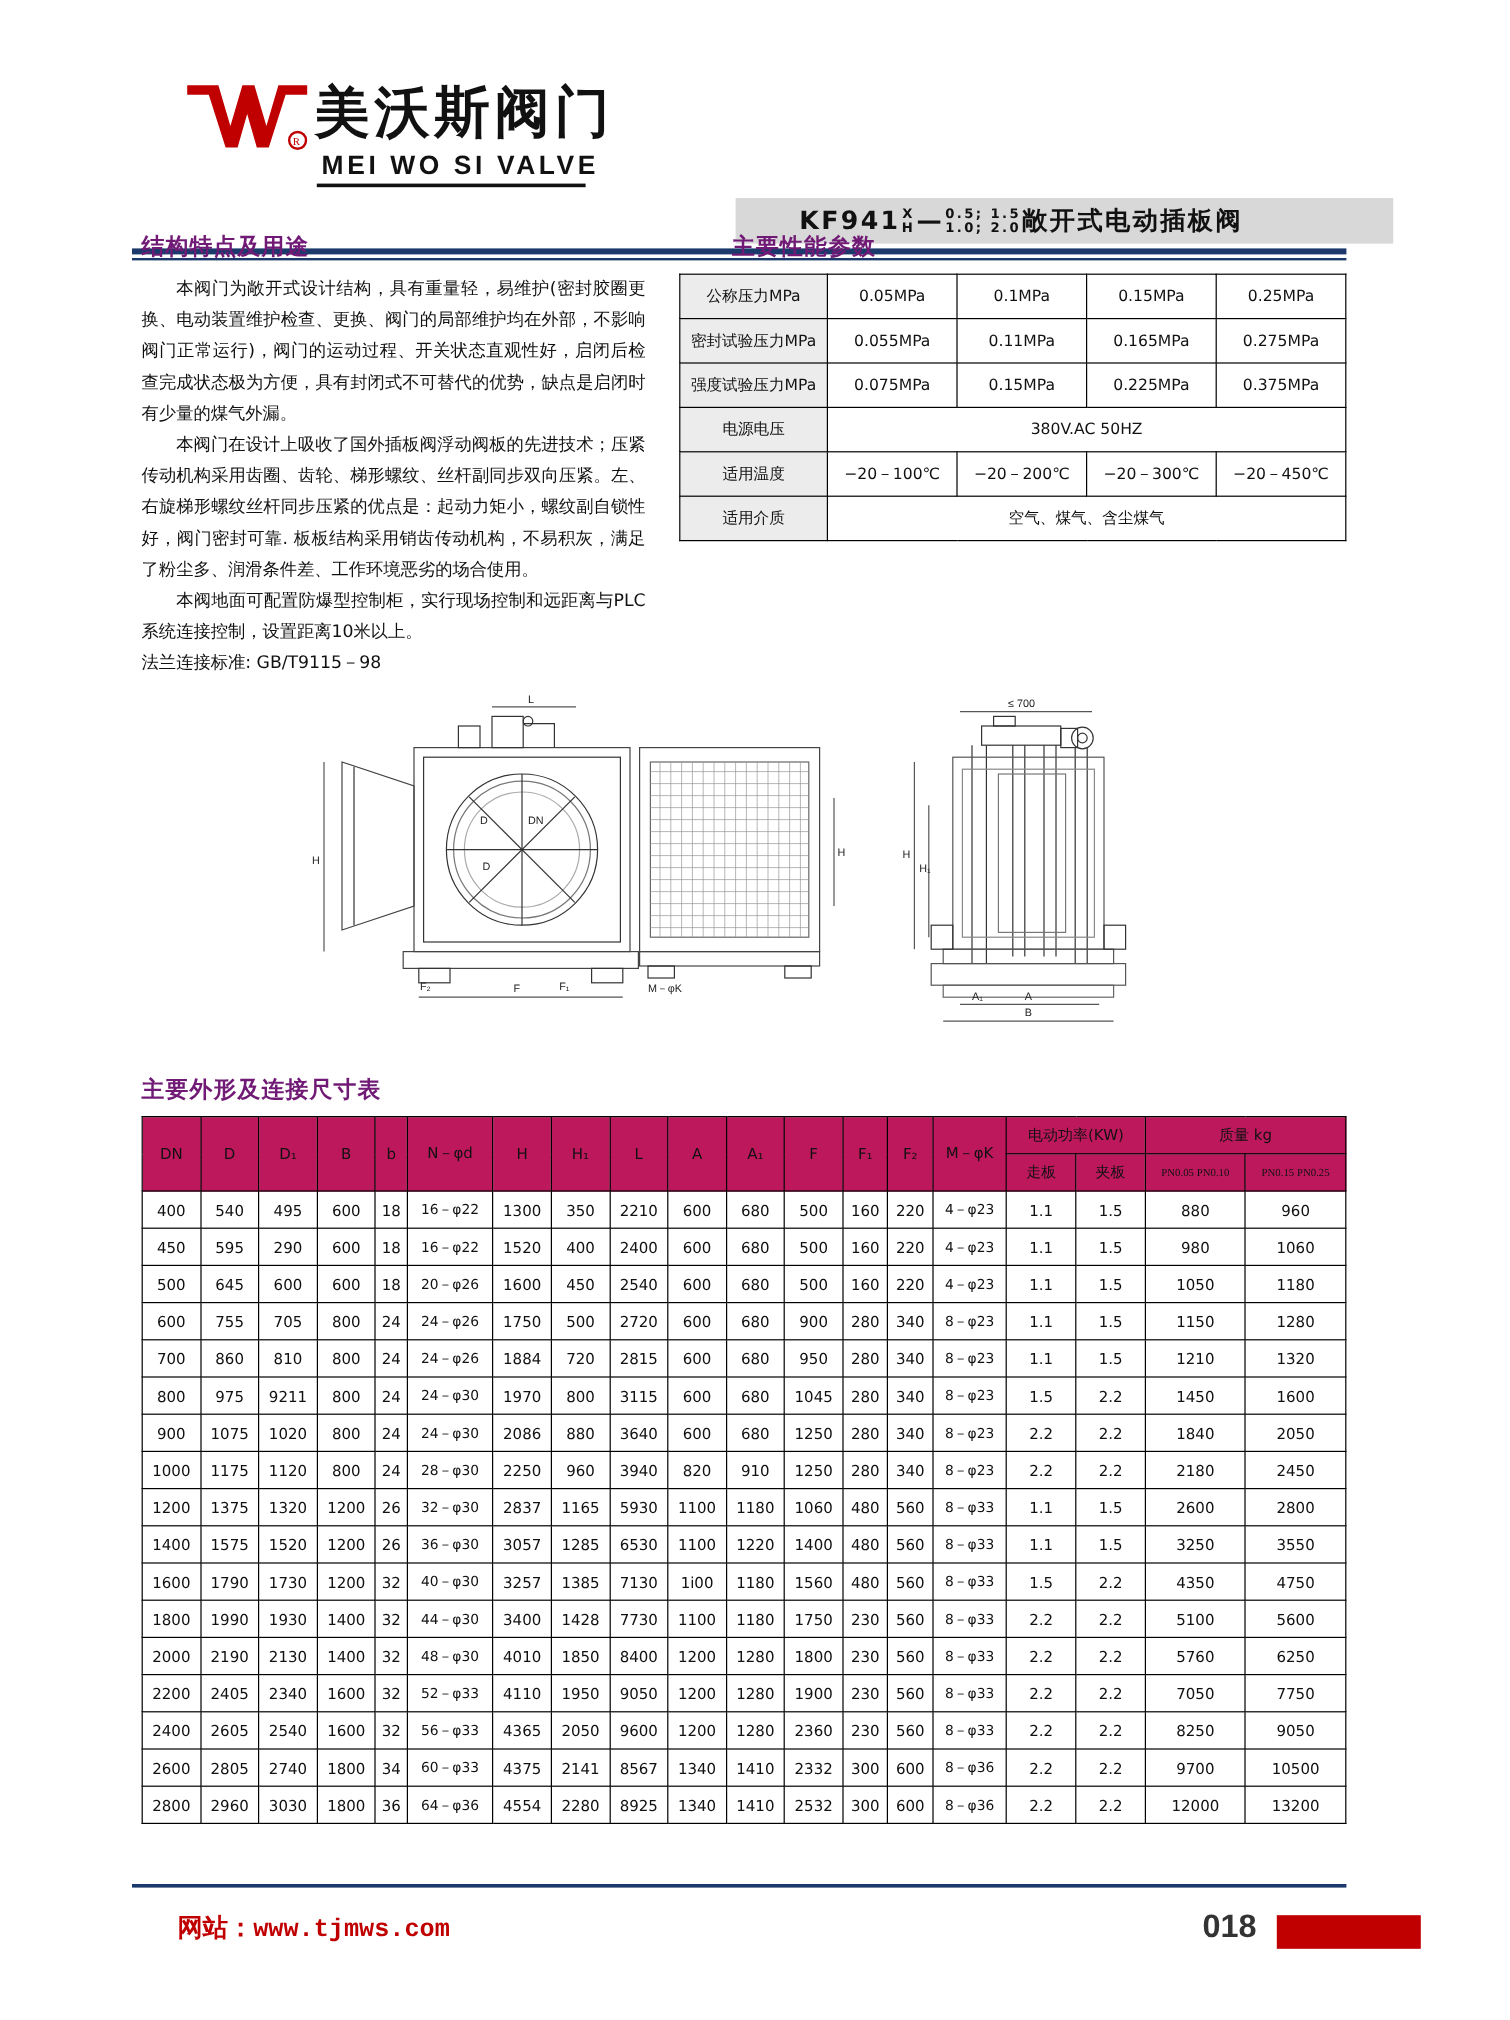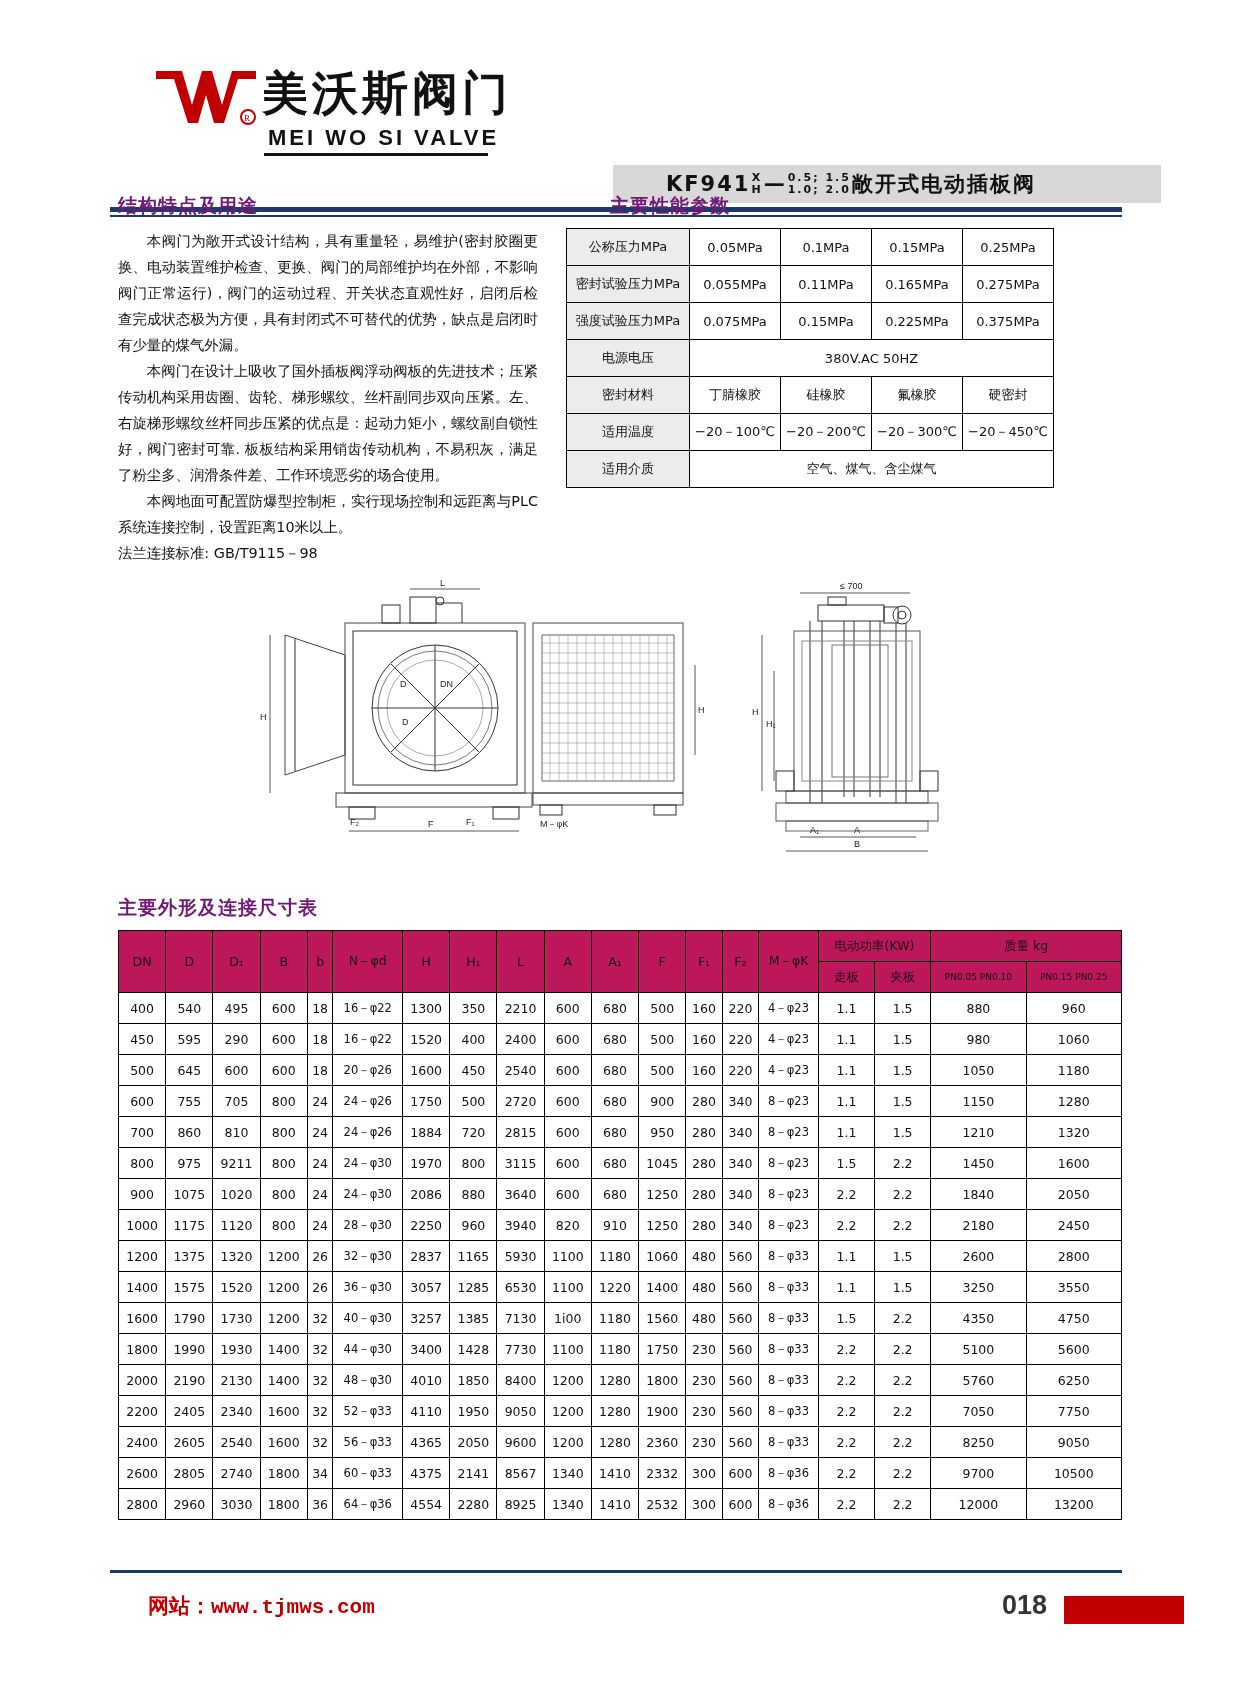--- a/index.html
+++ b/index.html
@@ -68,21 +68,21 @@
   .body-text {
     position:absolute; left:118px; top:228px; width:420px;
     font-size:14.4px; line-height:26px; color:#111; text-align:justify;
     font-family:"DejaVu Sans", sans-serif;
   }
   .body-text p { margin:0; text-indent:2em; }
   .body-text p.noindent { text-indent:0; }
 
   
   .perf {
-    position:absolute; left:566px; top:228px; width:488px;
+    position:absolute; left:566px; top:228px; width:556px;
     border-collapse:collapse;
     font-size:13px;
     font-family:"DejaVu Sans", sans-serif;
   }
   .perf td {
     border:1px solid #000; text-align:center; height:36px; padding:0 2px;
     color:#111;
   }
   .perf td.lbl { background:#ececec; width:118px; font-size:13px; }
 
@@ -95,21 +95,21 @@
     position:absolute; left:118px; top:930px; width:1004px;
     border-collapse:collapse;
     font-size:12.5px;
     font-family:"DejaVu Sans", sans-serif;
   }
   .dim th, .dim td {
     border:1px solid #000; text-align:center; color:#111;
     height:30px; padding:0 1px; font-weight:normal;
   }
   .dim thead th { background:#be185d; font-weight:normal; }
-  .dim thead th.tiny { font-size:9px; }
+  .dim thead th.tiny { font-size:9px;font-family:Liberation Serif, serif; }
   .dim td { font-size:12.5px; }
   .dim td.sm { font-size:11.5px; }
 
   
   .footer-rule {
     position:absolute; left:110px; top:1570px; width:1012px; height:3px; background:#1b3a6b;
   }
   .footer-site {
     position:absolute; left:148px; top:1592px;
     font-size:21px; color:#c00000; font-weight:bold;
@@ -190,27 +190,20 @@
       <tr>
         <td class="lbl">强度试验压力MPa</td>
         <td>0.075MPa</td>
         <td>0.15MPa</td>
         <td>0.225MPa</td>
         <td>0.375MPa</td>
       </tr>
       <tr>
         <td class="lbl">电源电压</td>
         <td colspan="4">380V.AC 50HZ</td>
-      </tr>
-      <tr>
-        <td class="lbl">密封材料</td>
-        <td>丁腈橡胶</td>
-        <td>硅橡胶</td>
-        <td>氟橡胶</td>
-        <td>硬密封</td>
       </tr>
       <tr>
         <td class="lbl">适用温度</td>
         <td>−20－100℃</td>
         <td>−20－200℃</td>
         <td>−20－300℃</td>
         <td>−20－450℃</td>
       </tr>
       <tr>
         <td class="lbl">适用介质</td>

